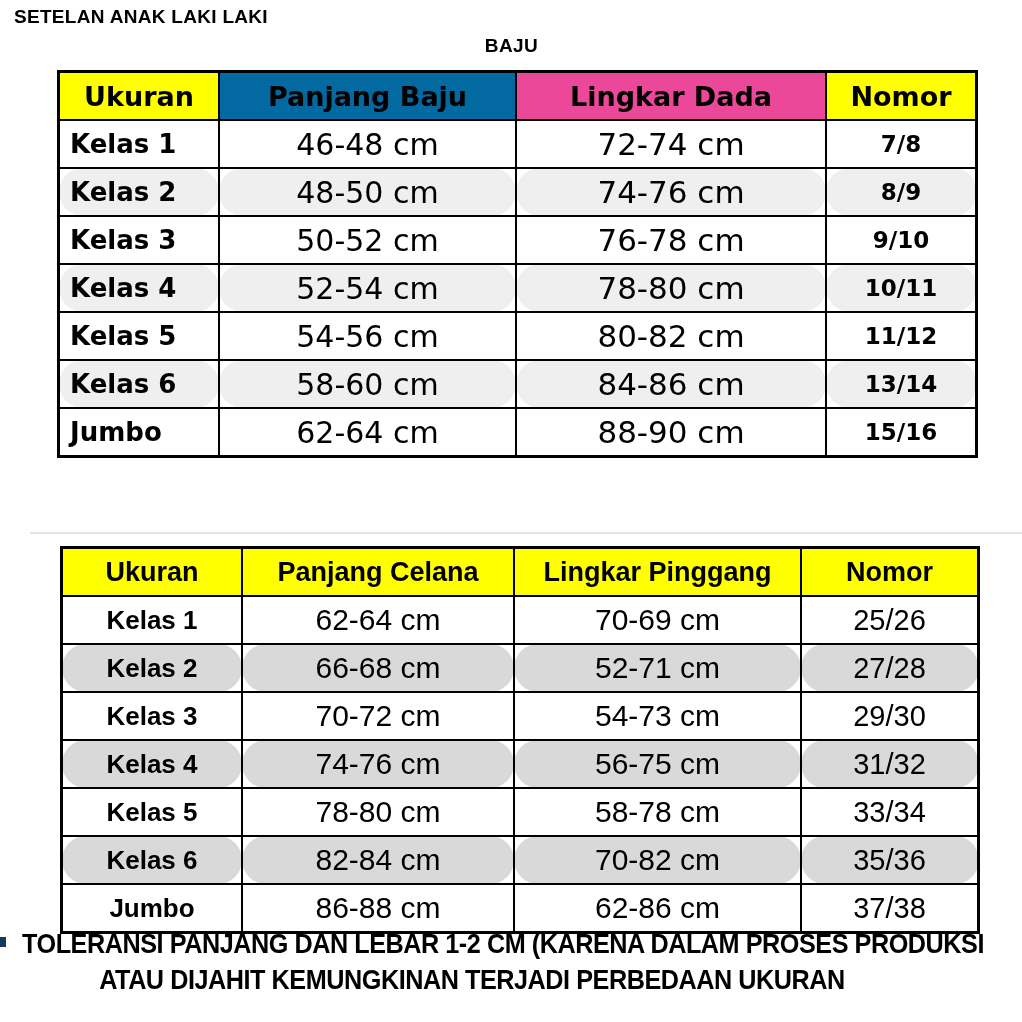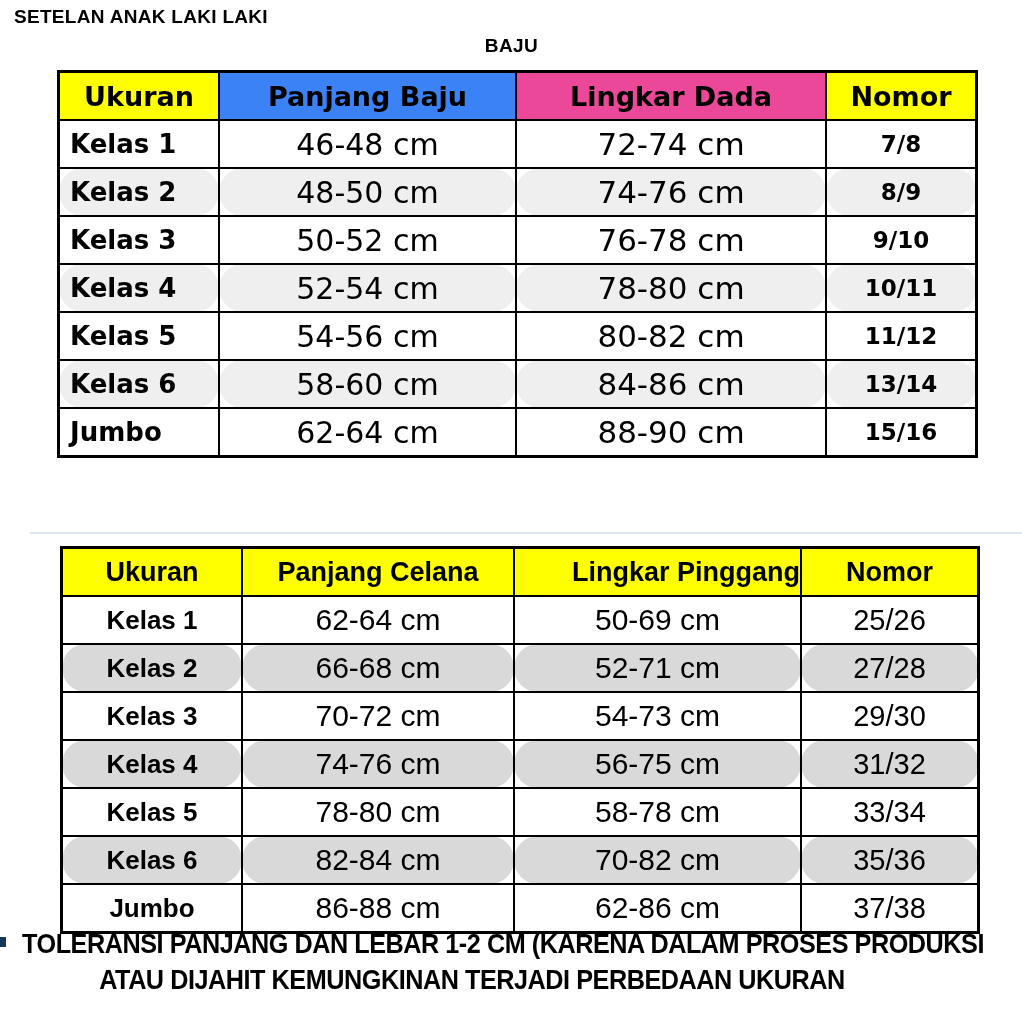--- a/index.html
+++ b/index.html
@@ -117,21 +117,21 @@
 <div class="page">
 
   <div class="doc-title">SETELAN ANAK LAKI LAKI</div>
 
   <div class="caption caption-baju">BAJU</div>
 
   <table class="size-table t1">
       <thead>
         <tr>
           <th style="background: rgb(255, 255, 0);">Ukuran</th>
-          <th style="background: #3b82f6; margin-left: 22px;">Panjang Baju</th>
+          <th style="background: #0369a1; margin-left: 22px;">Panjang Baju</th>
           <th style="background: #ec4899;">Lingkar Dada</th>
           <th style="background: rgb(255, 255, 0);">Nomor</th>
         </tr>
       </thead>
       <tbody>
         <tr>
           <td>Kelas 1</td>
           <td>46-48 cm</td>
           <td>72-74 cm</td>
           <td>7/8</td>
@@ -176,29 +176,29 @@
     </table>
 
   <div class="divider-line"></div>
 
 
   <table class="size-table t2">
       <thead>
         <tr>
           <th style="background: rgb(255, 255, 0);">Ukuran</th>
           <th style="background: rgb(255, 255, 0);">Panjang Celana</th>
-          <th style="background: rgb(255, 255, 0); text-align: right;">Lingkar Pinggang</th>
+          <th style="background: rgb(255, 255, 0);">Lingkar Pinggang</th>
           <th style="background: rgb(255, 255, 0);">Nomor</th>
         </tr>
       </thead>
       <tbody>
         <tr>
           <td>Kelas 1</td>
           <td>62-64 cm</td>
-          <td>50-69 cm</td>
+          <td>70-69 cm</td>
           <td>25/26</td>
         </tr>
         <tr>
           <td>Kelas 2</td>
           <td>66-68 cm</td>
           <td>52-71 cm</td>
           <td>27/28</td>
         </tr>
         <tr>
           <td>Kelas 3</td>

